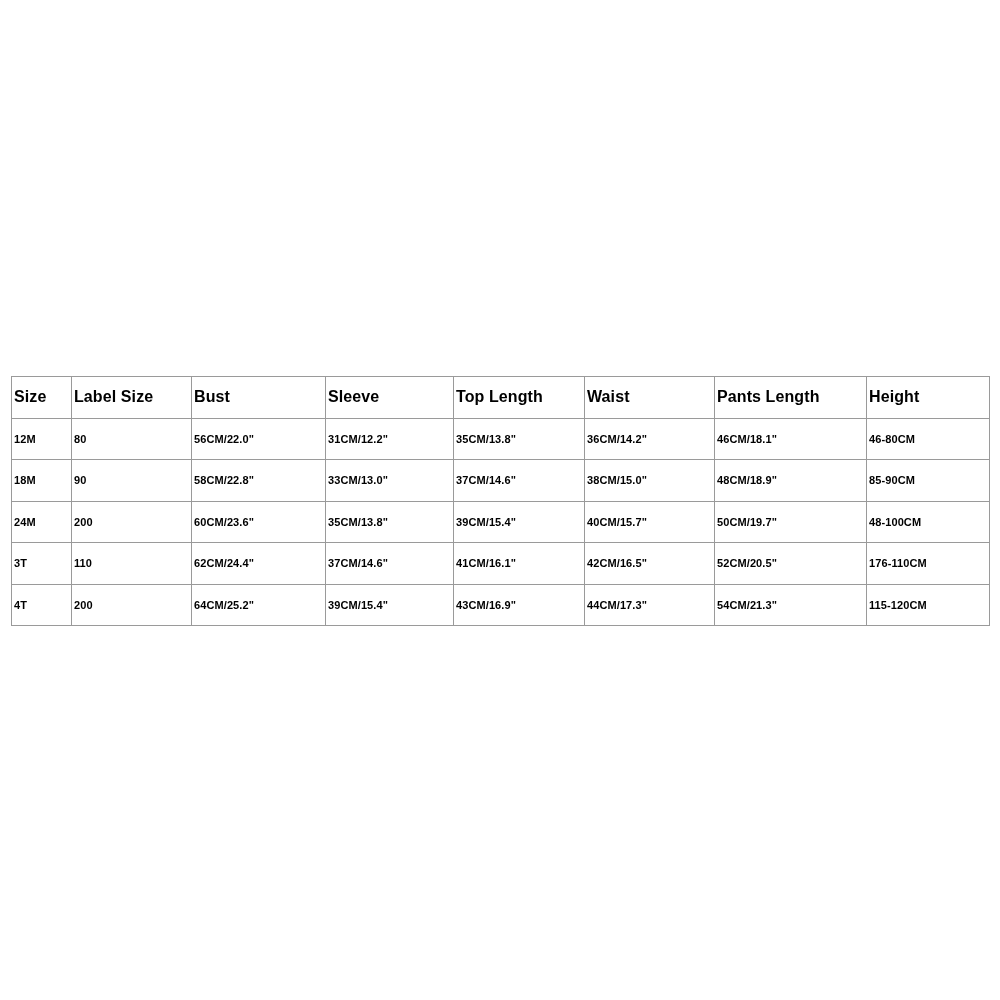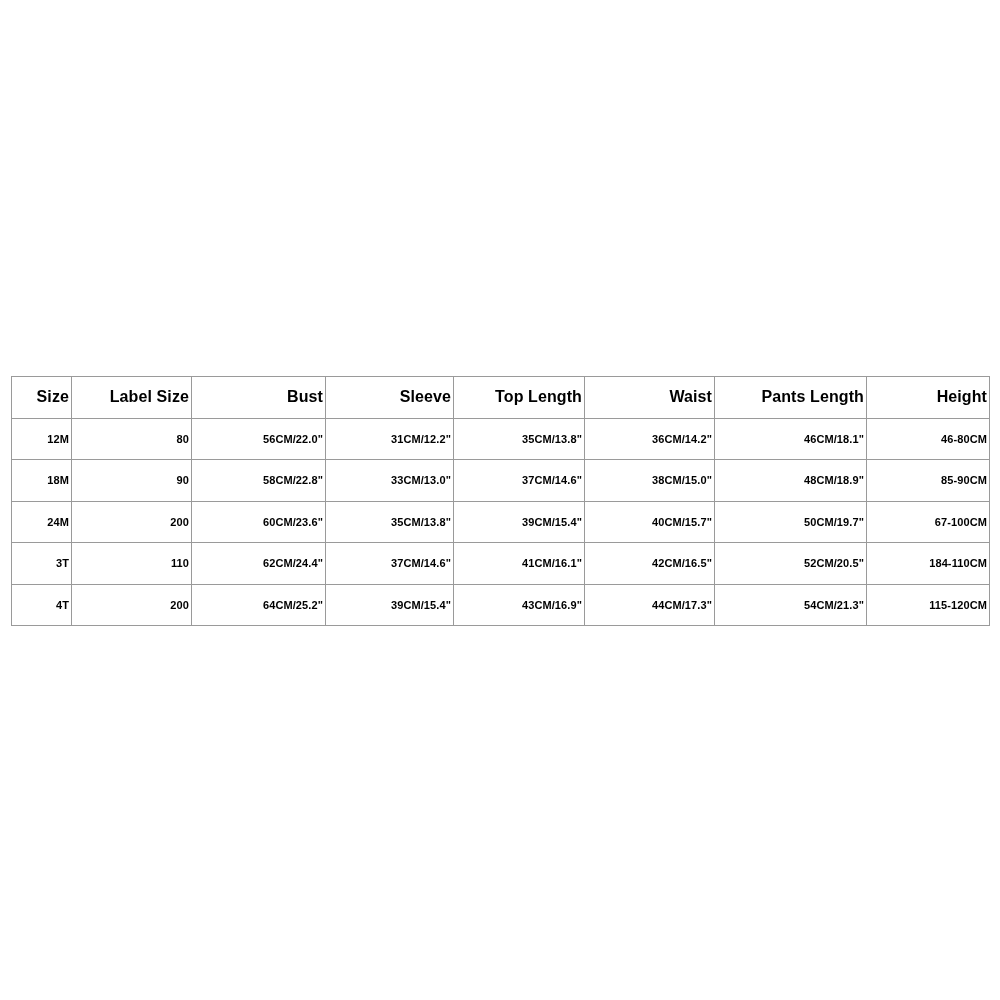--- a/index.html
+++ b/index.html
@@ -27,21 +27,21 @@
   table.size-chart {
     width: 978px;
     border-collapse: collapse;
     table-layout: fixed;
     background: #ffffff;
   }
 
   table.size-chart th,
   table.size-chart td {
     border: 1px solid #9a9a9a;
-    text-align: right;
+    text-align: left;
     vertical-align: middle;
     height: 40.5px;
     padding: 0 2px;
     color: #000000;
     font-weight: bold;
     font-family: "Liberation Sans", sans-serif;
     white-space: nowrap;
   }
 
   table.size-chart th {
@@ -113,31 +113,31 @@
         <td>85-90CM</td>
       </tr>
       <tr>
         <td>24M</td>
         <td>200</td>
         <td>60CM/23.6"</td>
         <td>35CM/13.8"</td>
         <td>39CM/15.4"</td>
         <td>40CM/15.7"</td>
         <td>50CM/19.7"</td>
-        <td>67-100CM</td>
+        <td>48-100CM</td>
       </tr>
       <tr>
         <td>3T</td>
         <td>110</td>
         <td>62CM/24.4"</td>
         <td>37CM/14.6"</td>
         <td>41CM/16.1"</td>
         <td>42CM/16.5"</td>
         <td>52CM/20.5"</td>
-        <td>184-110CM</td>
+        <td>176-110CM</td>
       </tr>
       <tr>
         <td>4T</td>
         <td>200</td>
         <td>64CM/25.2"</td>
         <td>39CM/15.4"</td>
         <td>43CM/16.9"</td>
         <td>44CM/17.3"</td>
         <td>54CM/21.3"</td>
         <td>115-120CM</td>

